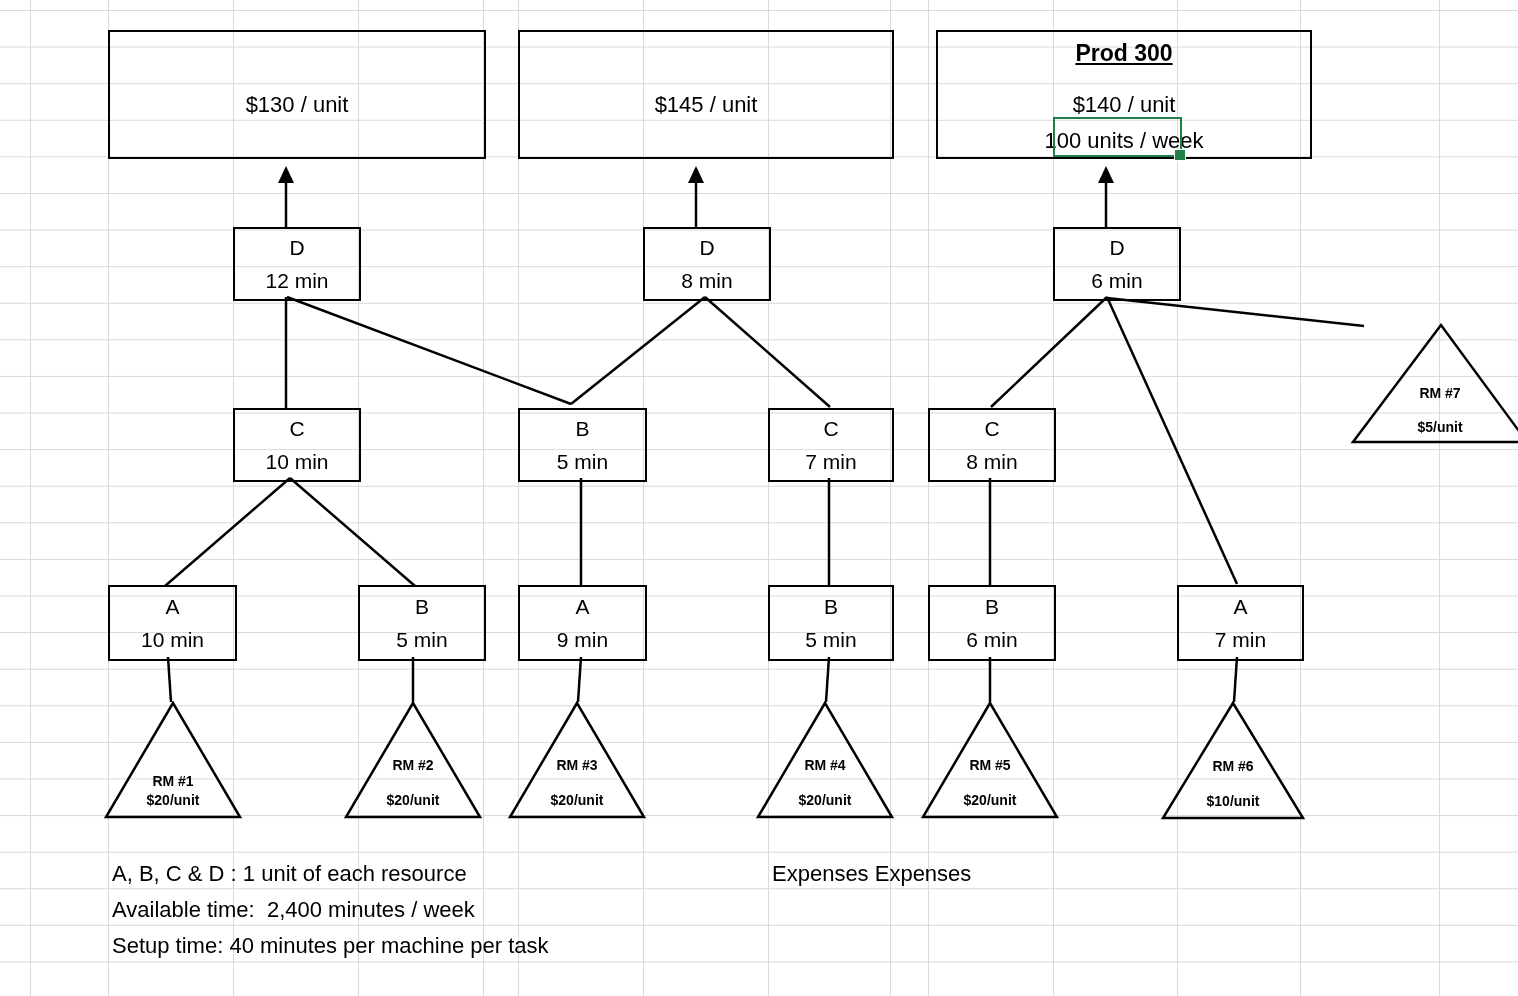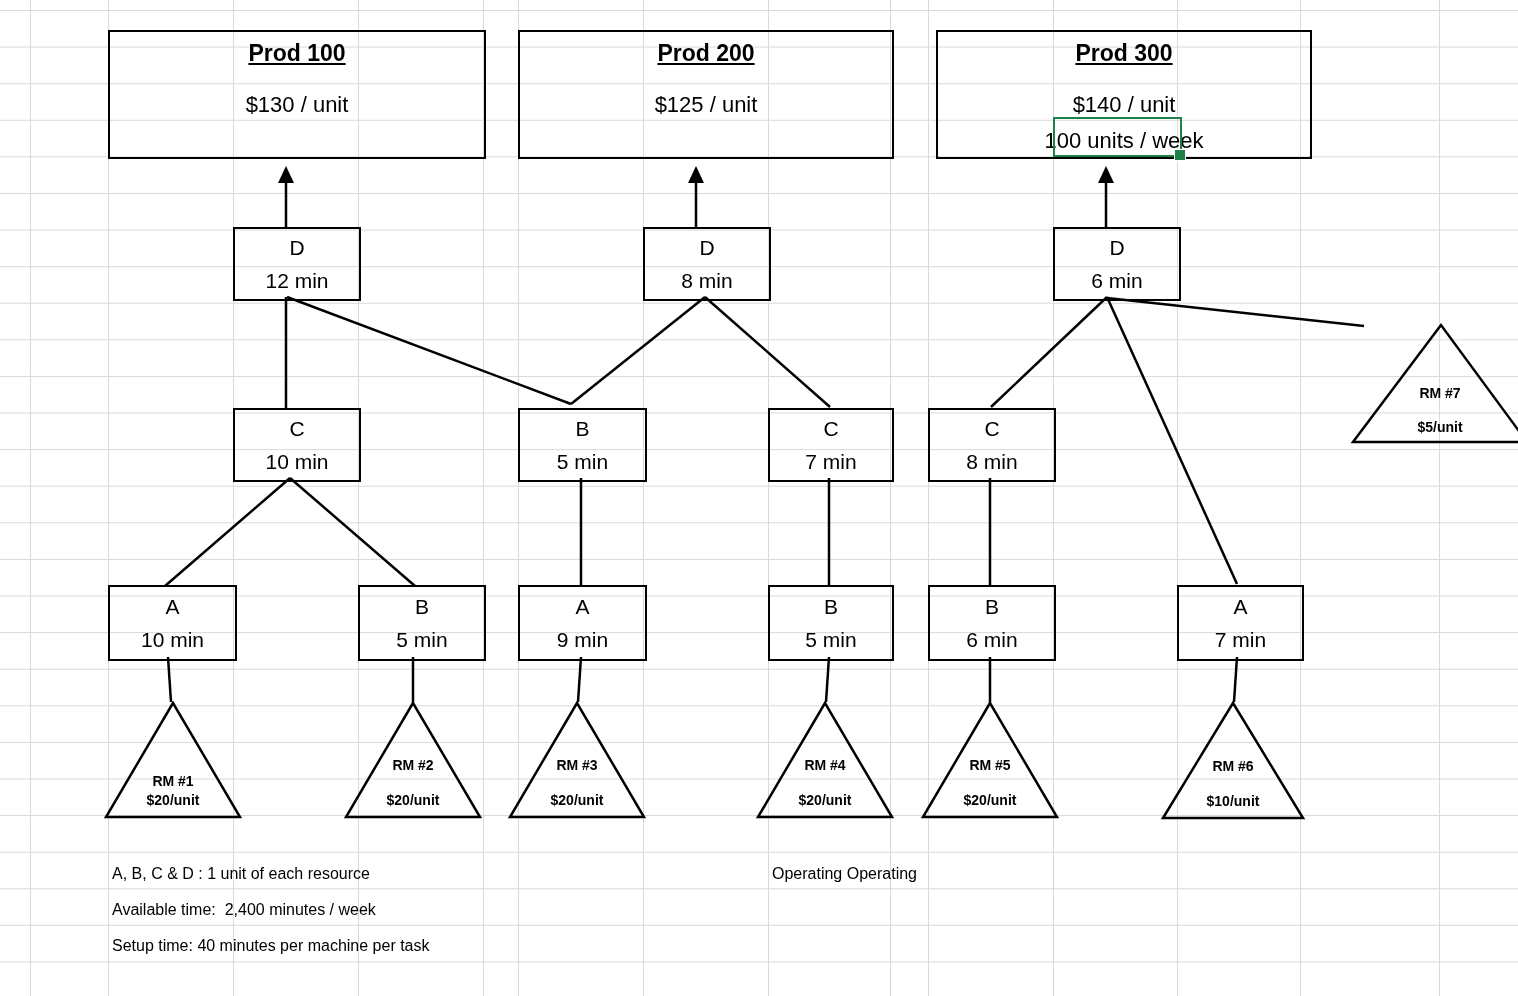--- a/index.html
+++ b/index.html
@@ -16,21 +16,21 @@
   .prod-title{position:absolute;left:0;right:0;top:7px;text-align:center;
     font-size:23px;font-weight:bold;text-decoration:underline;line-height:28px;}
   .prod-price{position:absolute;left:0;right:0;top:59px;text-align:center;font-size:22px;line-height:28px;}
   .prod-rate{position:absolute;left:0;right:0;top:95px;text-align:center;font-size:22px;line-height:28px;}
   .task-box{border:2px solid #000;display:flex;flex-direction:column;justify-content:center;}
   .task-box div{text-align:center;font-size:21px;line-height:33px;}
   .rm{position:absolute;z-index:3;}
   .rm svg{position:absolute;left:0;top:0;overflow:visible;}
   .rm-name,.rm-cost{position:absolute;left:0;right:0;text-align:center;
     font-size:14px;font-weight:bold;line-height:20px;}
-  .note{position:absolute;z-index:3;font-size:16px;line-height:34px;white-space:pre-wrap;}
+  .note{position:absolute;z-index:3;font-size:22px;line-height:34px;white-space:pre-wrap;}
   #selection{position:absolute;z-index:4;border:2px solid #1f8048;}
   #sel-handle{position:absolute;right:-6px;bottom:-6px;width:10px;height:10px;
     background:#1f8048;border:1px solid #fff;}
 </style>
 </head>
 <body>
 
 <div id="sheet">
     <div class="vline" style="left: 1439px;"></div>
     <div class="vline" style="left: 1300px;"></div>
@@ -76,26 +76,24 @@
       <line x1="1237" y1="657" x2="1234" y2="702"></line>
     </g>
     <g fill="#000" stroke="none">
       <polygon points="286,166 278,183 294,183"></polygon>
       <polygon points="696,166 688,183 704,183"></polygon>
       <polygon points="1106,166 1098,183 1114,183"></polygon>
     </g>
   </svg>
 
   <div class="shape prod-card" style="left:108px;top:30px;width:374px;height:125px">
-    <div class="prod-title">Prod 100</div>
     <div class="prod-price">$130 / unit</div>
   </div>
   <div class="shape prod-card" style="left:518px;top:30px;width:372px;height:125px">
-    <div class="prod-title">Prod 200</div>
-    <div class="prod-price">$125 / unit</div>
+    <div class="prod-price">$145 / unit</div>
   </div>
   <div class="shape prod-card" style="left:936px;top:30px;width:372px;height:125px">
     <div class="prod-title">Prod 300</div>
     <div class="prod-price">$140 / unit</div>
     <div class="prod-rate">100 units / week</div>
   </div>
 
   <div id="selection" style="left:1053px;top:117px;width:125px;height:36px">
     <div id="sel-handle"></div>
   </div>
@@ -201,15 +199,15 @@
     <svg width="180" height="124">
       <polygon points="91,4 3,121 177,121" fill="none" stroke="#000" stroke-width="2.5"></polygon>
       </svg>
     <div class="rm-name" style="top:62px">RM #7</div>
     <div class="rm-cost" style="top:96px">$5/unit</div>
   </div>
 
   <div class="note" style="left:112px;top:857px">A, B, C &amp; D : 1 unit of each resource</div>
   <div class="note" style="left:112px;top:893px">Available time:  2,400 minutes / week</div>
   <div class="note" style="left:112px;top:929px">Setup time: 40 minutes per machine per task</div>
-  <div class="note" style="left:772px;top:857px">Operating Operating</div>
+  <div class="note" style="left:772px;top:857px">Expenses Expenses</div>
 
 </div>
 
 </body></html>

